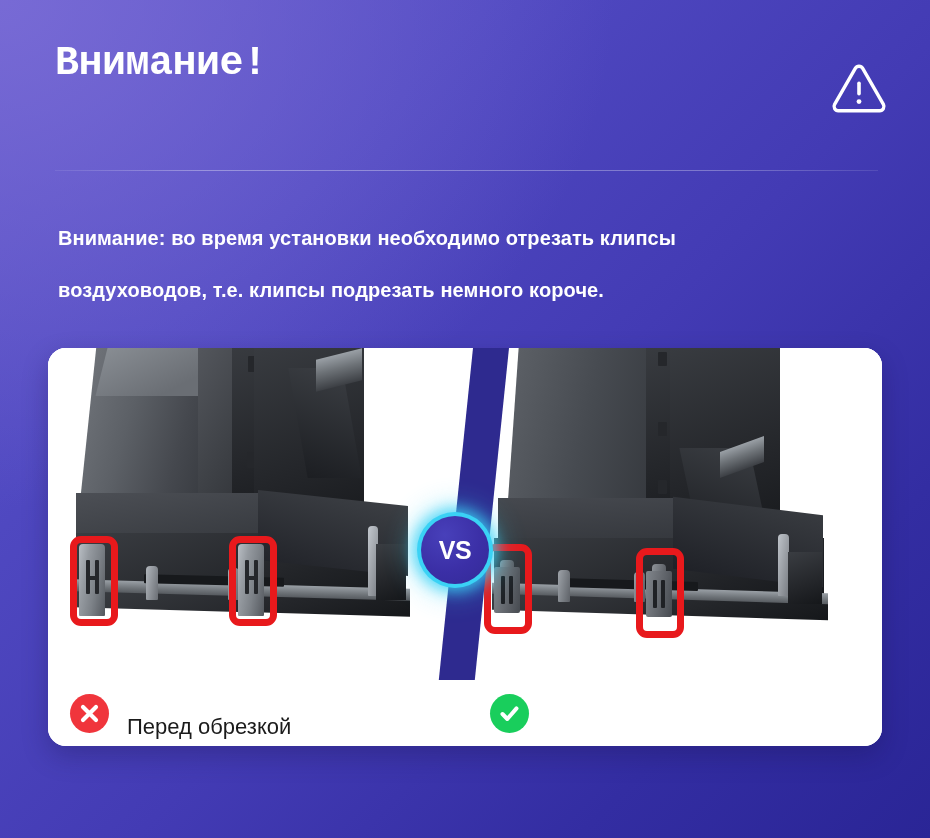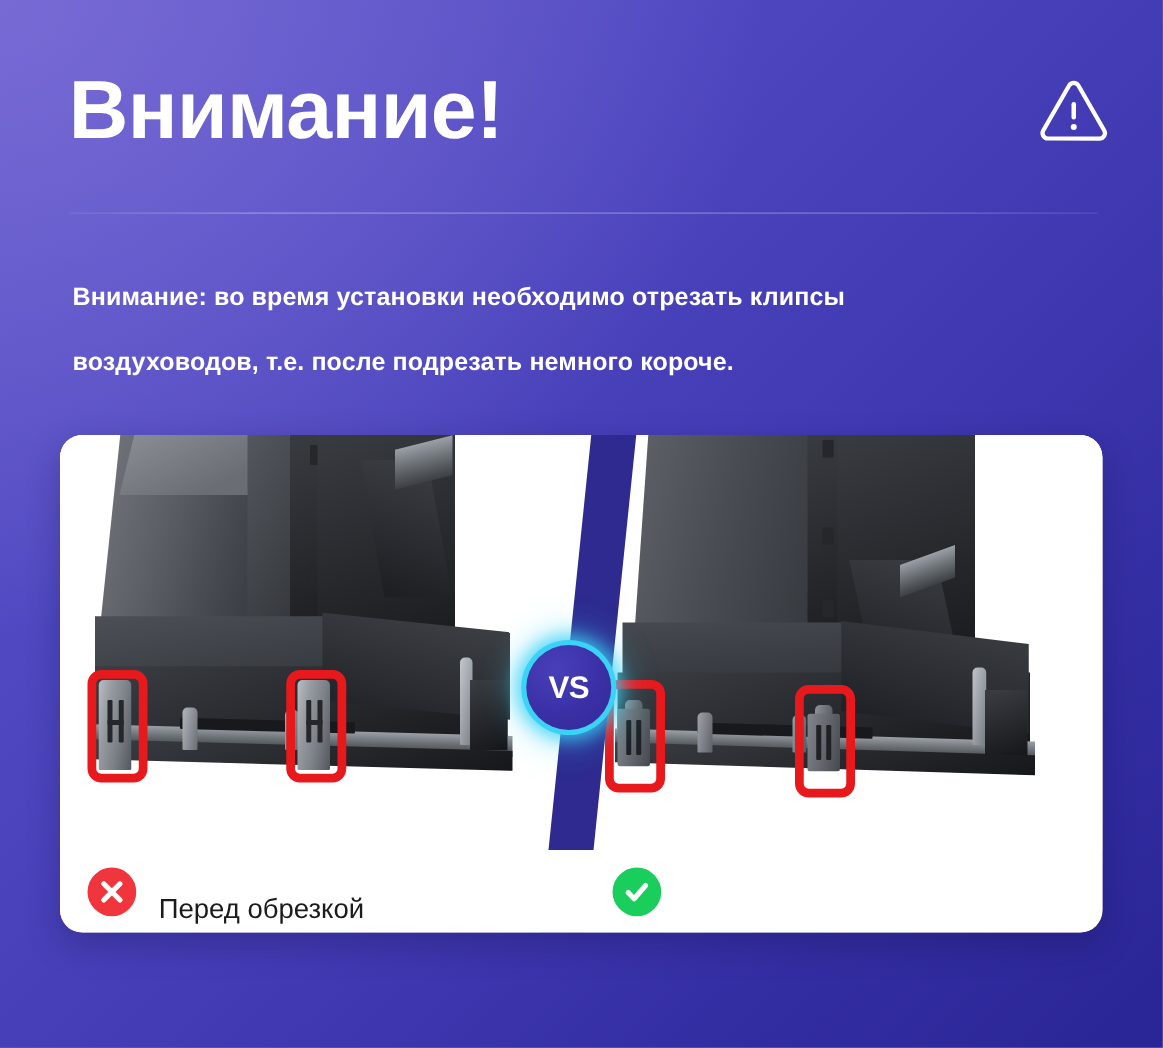--- a/index.html
+++ b/index.html
@@ -29,27 +29,28 @@
   
   .header {
     position: absolute;
     left: 0; top: 0;
     width: 930px;
     height: 172px;
   }
   .title {
     position: absolute;
     left: 55px;
-    top: 54px;
-    font-size: 66px;
+    top: 44px;
+    font-size: 40px;
     font-weight: bold;
     color: #ffffff;
     letter-spacing: -0.5px;
     line-height: 1;
     white-space: nowrap;
+    font-family: Liberation Mono, monospace;
   }
   .warn-icon {
     position: absolute;
     right: 43px;
     top: 63px;
     width: 56px;
     height: 52px;
   }
   .warn-icon svg { display: block; width: 100%; height: 100%; }
 
@@ -244,21 +245,21 @@
         <rect x="26.2" y="18.5" width="3.6" height="14" rx="1.8" fill="#ffffff"></rect>
         <circle cx="28" cy="38.6" r="2.4" fill="#ffffff"></circle>
       </svg>
     </div>
 
     <div class="divider"></div>
   </div>
 
   <div class="copy">
     <p>Внимание: во время установки необходимо отрезать клипсы</p>
-    <p>воздуховодов, т.е. после подрезать немного короче.</p>
+    <p>воздуховодов, т.е. клипсы подрезать немного короче.</p>
   </div>
 
   <div class="card">
 
     <div class="panes">
 
       <div class="pane pane-left">
         <div class="photo">
 
           <div class="duct-body" style="left:40px;top:-12px;width:150px;height:180px;transform:skewX(-6deg);"></div>

